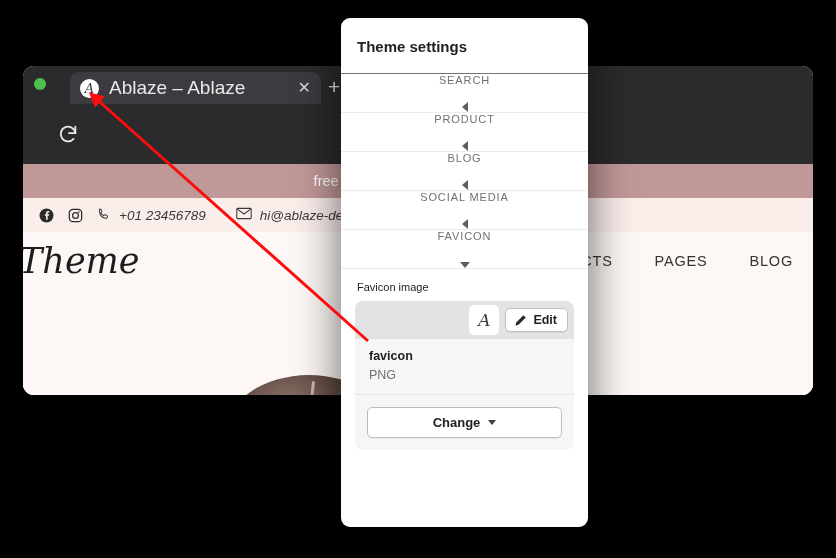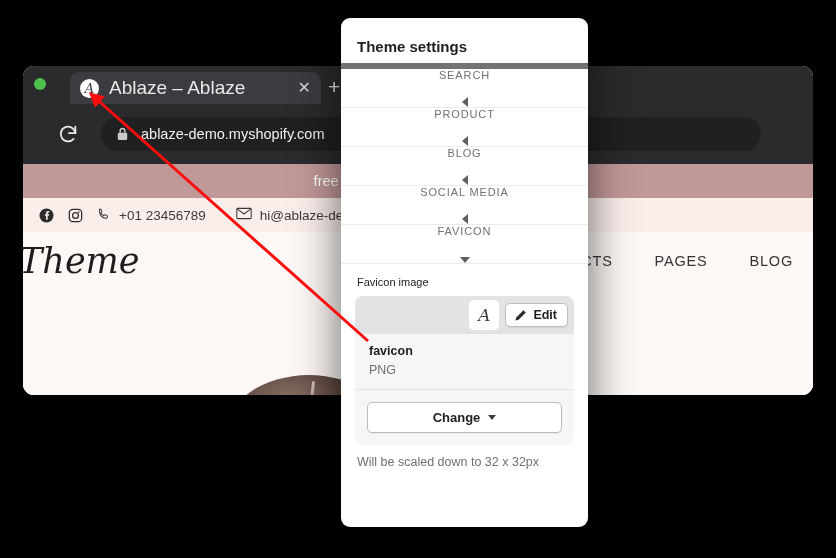--- a/index.html
+++ b/index.html
@@ -181,20 +181,21 @@
   .contact-bar .soc {
     margin-right: 14px;
     display: inline-flex;
     align-items: center;
   }
   .contact-bar .item {
     display: inline-flex;
     align-items: center;
     gap: 8px;
     margin-right: 30px;
+    font-style: italic;
   }
   .contact-bar .item:first-of-type { margin-left: 14px; }
 
   .site-header {
     height: 58px;
     background: #fdf7f5;
     display: flex;
     align-items: center;
     justify-content: space-between;
     padding: 0 16px 0 10px;
@@ -254,25 +255,25 @@
     width: 247px;
     height: 509px;
     background: #ffffff;
     border-radius: 9px;
     overflow: hidden;
     box-shadow: 0 14px 46px rgba(0,0,0,0.6);
     display: flex;
     flex-direction: column;
   }
   .panel-title {
-    padding: 20px 16px 8px 16px;
+    padding: 20px 16px 18px 16px;
     font-size: 15px;
     font-weight: bold;
     color: #202223;
-    border-bottom: 6px solid #737373;
+    border-bottom: 1px solid #737373;
   }
   .panel-body { flex: 1 1 auto; overflow: hidden; }
 
   .section-row {
     height: 39px;
     display: flex;
     align-items: center;
     justify-content: space-between;
     padding: 0 16px;
     border-bottom: 1px solid #ececec;
@@ -417,29 +418,20 @@
         <div class="new-tab">+</div>
       </div>
 
       <div class="toolbar">
         <span class="reload-icon">
           <svg viewBox="0 0 24 24" width="22" height="22" fill="none" stroke="#e8e8e8" stroke-width="2" stroke-linecap="round">
             <path d="M20 11a8 8 0 1 0-1.9 6.3"></path>
             <polyline points="20 4 20 11 13 11"></polyline>
           </svg>
         </span>
-        <div class="omnibox">
-          <span class="lock-icon">
-            <svg viewBox="0 0 14 17" width="11" height="14">
-              <rect x="1" y="7" width="12" height="9" rx="1.6" fill="#c9c9c9"></rect>
-              <path d="M4 7V4.6a3 3 0 0 1 6 0V7" fill="none" stroke="#c9c9c9" stroke-width="1.8"></path>
-            </svg>
-          </span>
-          <span class="omnibox-url">ablaze-demo.myshopify.com</span>
-        </div>
       </div>
     </div>
 
     <div class="page-viewport">
 
       <div class="announcement-bar">free shipping on orders over $50</div>
 
       <div class="contact-bar">
         <span class="soc">
           <svg viewBox="0 0 18 18" width="15" height="15">
@@ -540,21 +532,20 @@
         <div class="file-name">favicon</div>
         <div class="file-type">PNG</div>
         <div class="change-wrap">
           <div class="change-btn">
             <span>Change</span>
             <span class="change-caret"></span>
           </div>
         </div>
       </div>
 
-      <div class="helper-text">Will be scaled down to 32 x 32px</div>
     </div>
   </div>
 
   <svg class="annot-arrow" viewBox="0 0 836 558">
     <defs>
       <marker id="redhead" markerWidth="5" markerHeight="5" refX="3.6" refY="2.5" orient="auto">
         <path d="M0,0 L5,2.5 L0,5 z" fill="#fc0d0d"></path>
       </marker>
     </defs>
     <line x1="368" y1="341" x2="92" y2="95" stroke="#fc0d0d" stroke-width="3" marker-end="url(#redhead)"></line>

